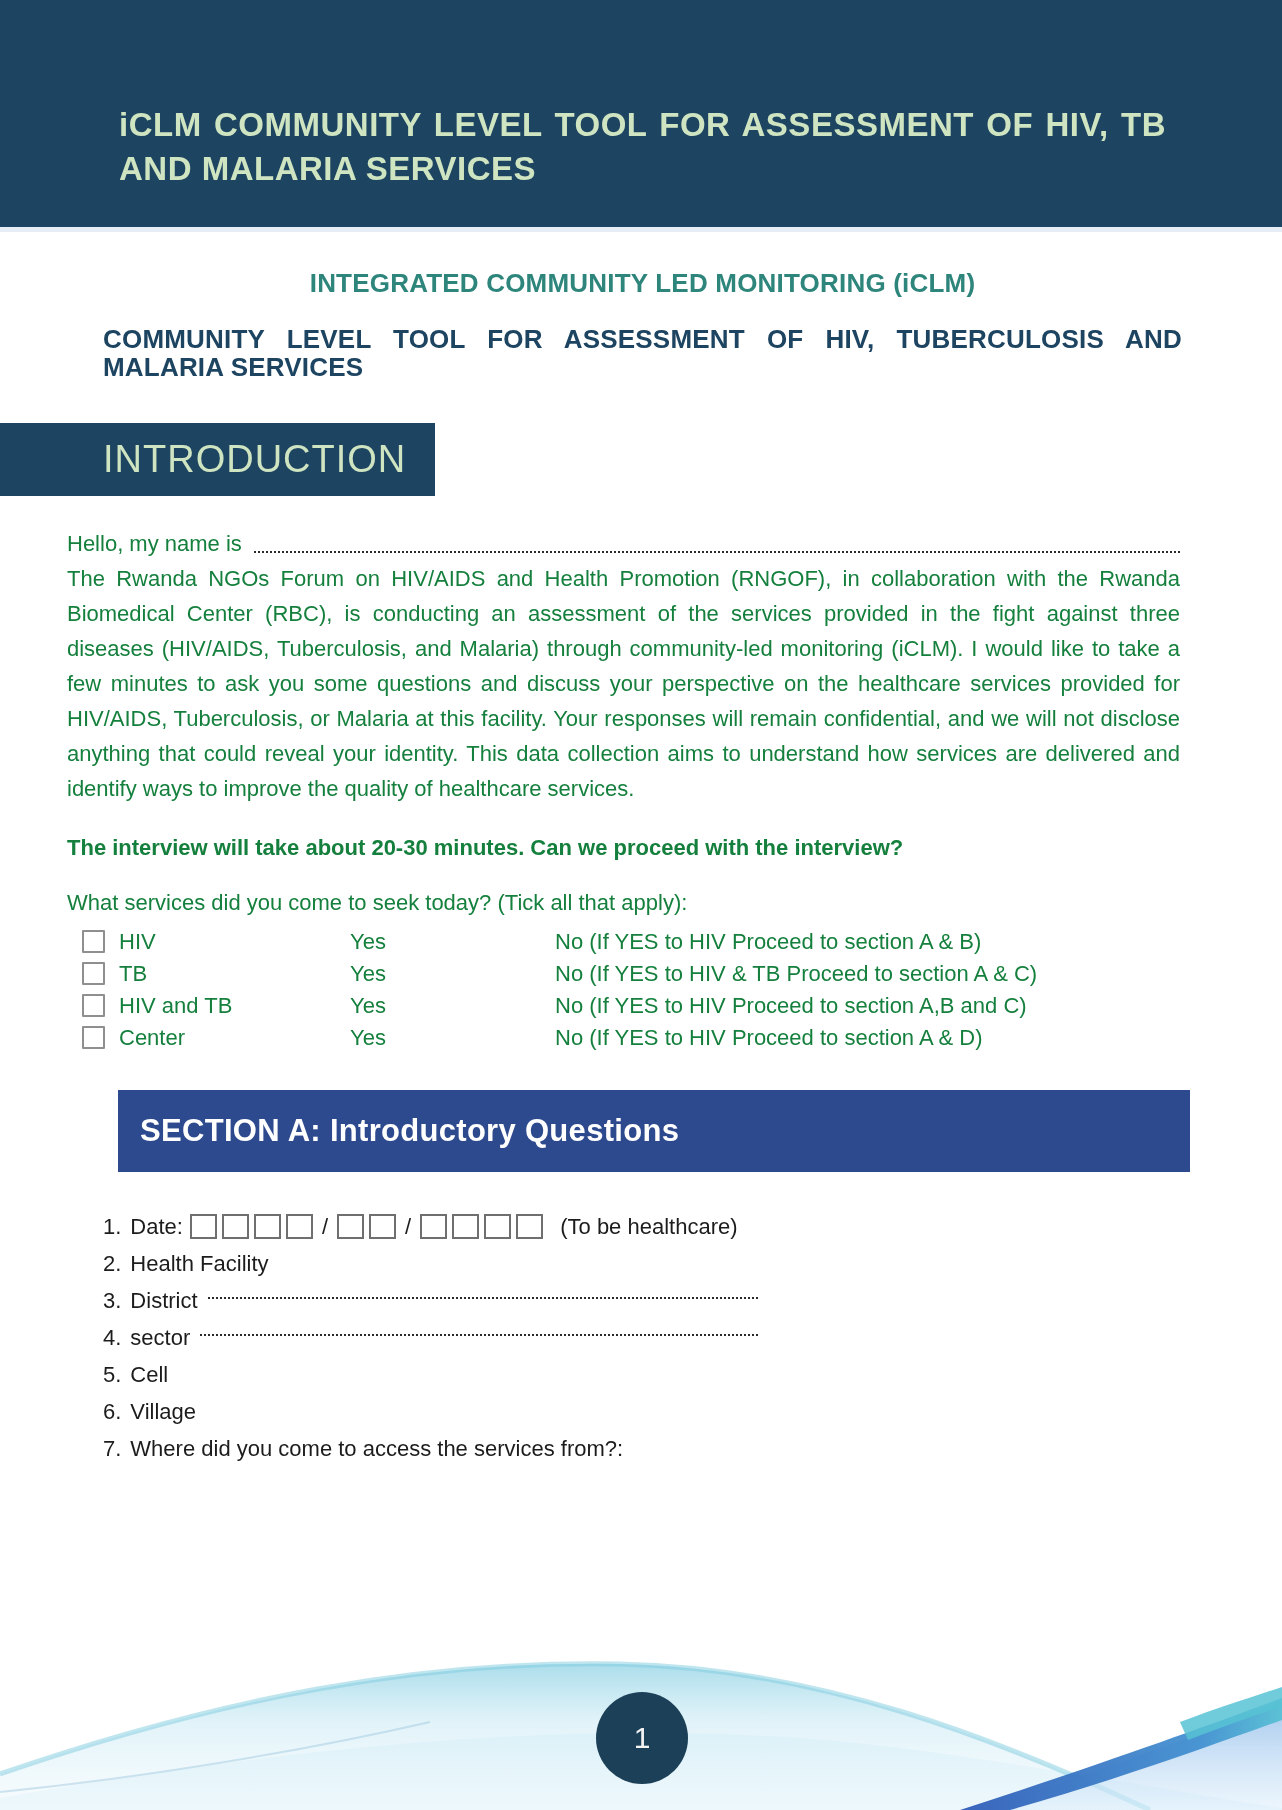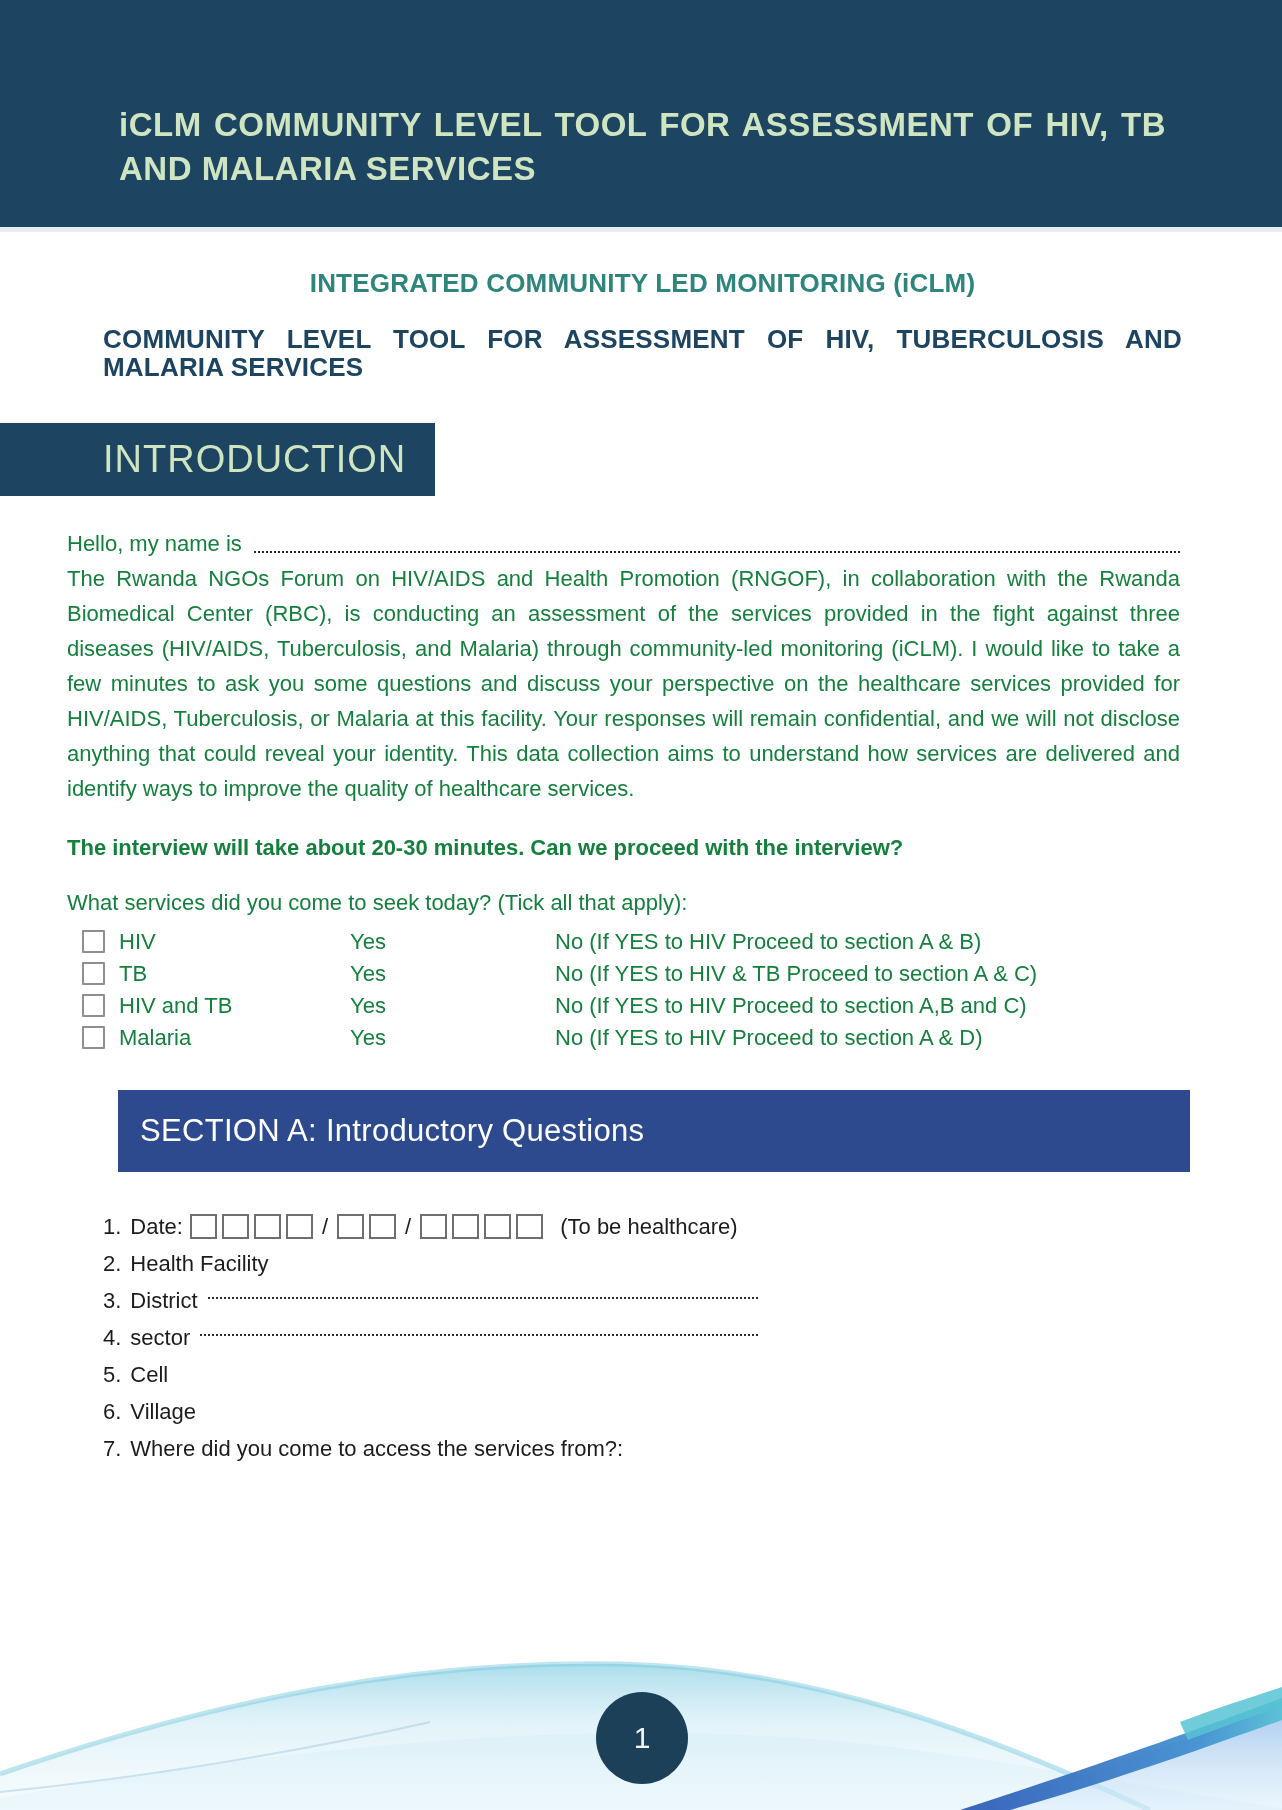--- a/index.html
+++ b/index.html
@@ -51,21 +51,21 @@
   .svc-first { width:268px; display:flex; align-items:center; }
   .cb { width:19px; height:19px; border:2px solid #8f8f8f; border-radius:1px; flex:0 0 auto; margin-right:14px; background:#fff; }
   .svc-yes { width:205px; }
   .svc-no { flex:1; }
 
   
   .section-band {
     margin:38px 0 0 118px; width:1072px; height:82px; background:#2e4a8e;
     display:flex; align-items:center; padding-left:22px; box-sizing:border-box;
   }
-  .section-band h2 { margin:0; color:#ffffff; font-size:31px; font-weight:400; letter-spacing:0.3px; }
+  .section-band h2 { margin:0; color:#ffffff; font-size:31px; font-weight:700; letter-spacing:0.3px; }
 
   
   .qa-list { margin:36px 102px 0 103px; color:#1c1c1c; font-size:22px; }
   .qa-row { display:flex; align-items:center; min-height:37px; }
   .qa-row.dotted { width:655px; }
   .q-num { margin-right:9px; white-space:nowrap; }
   .q-label { white-space:nowrap; }
   .dotlead { flex:1; border-bottom:2px dotted #2a2a2a; margin:0 0 6px 10px; }
   .date-boxes { display:inline-flex; gap:5px; margin:0 7px; }
   .dbox { width:27px; height:25px; border:2px solid #6f6f6f; box-sizing:border-box; background:#fff; }
@@ -127,21 +127,21 @@
         <span class="svc-first">
           <span class="cb"></span>
           <span>HIV and TB</span>
         </span>
         <span class="svc-yes">Yes</span>
         <span class="svc-no">No (If YES to HIV Proceed to section A,B and C)</span>
       </div>
       <div class="svc-row">
         <span class="svc-first">
           <span class="cb"></span>
-          <span>Malaria</span>
+          <span>Center</span>
         </span>
         <span class="svc-yes">Yes</span>
         <span class="svc-no">No (If YES to HIV Proceed to section A &amp; D)</span>
       </div>
     </div>
   </div>
 
   <div class="section-band">
     <h2>SECTION A: Introductory Questions</h2>
   </div>

